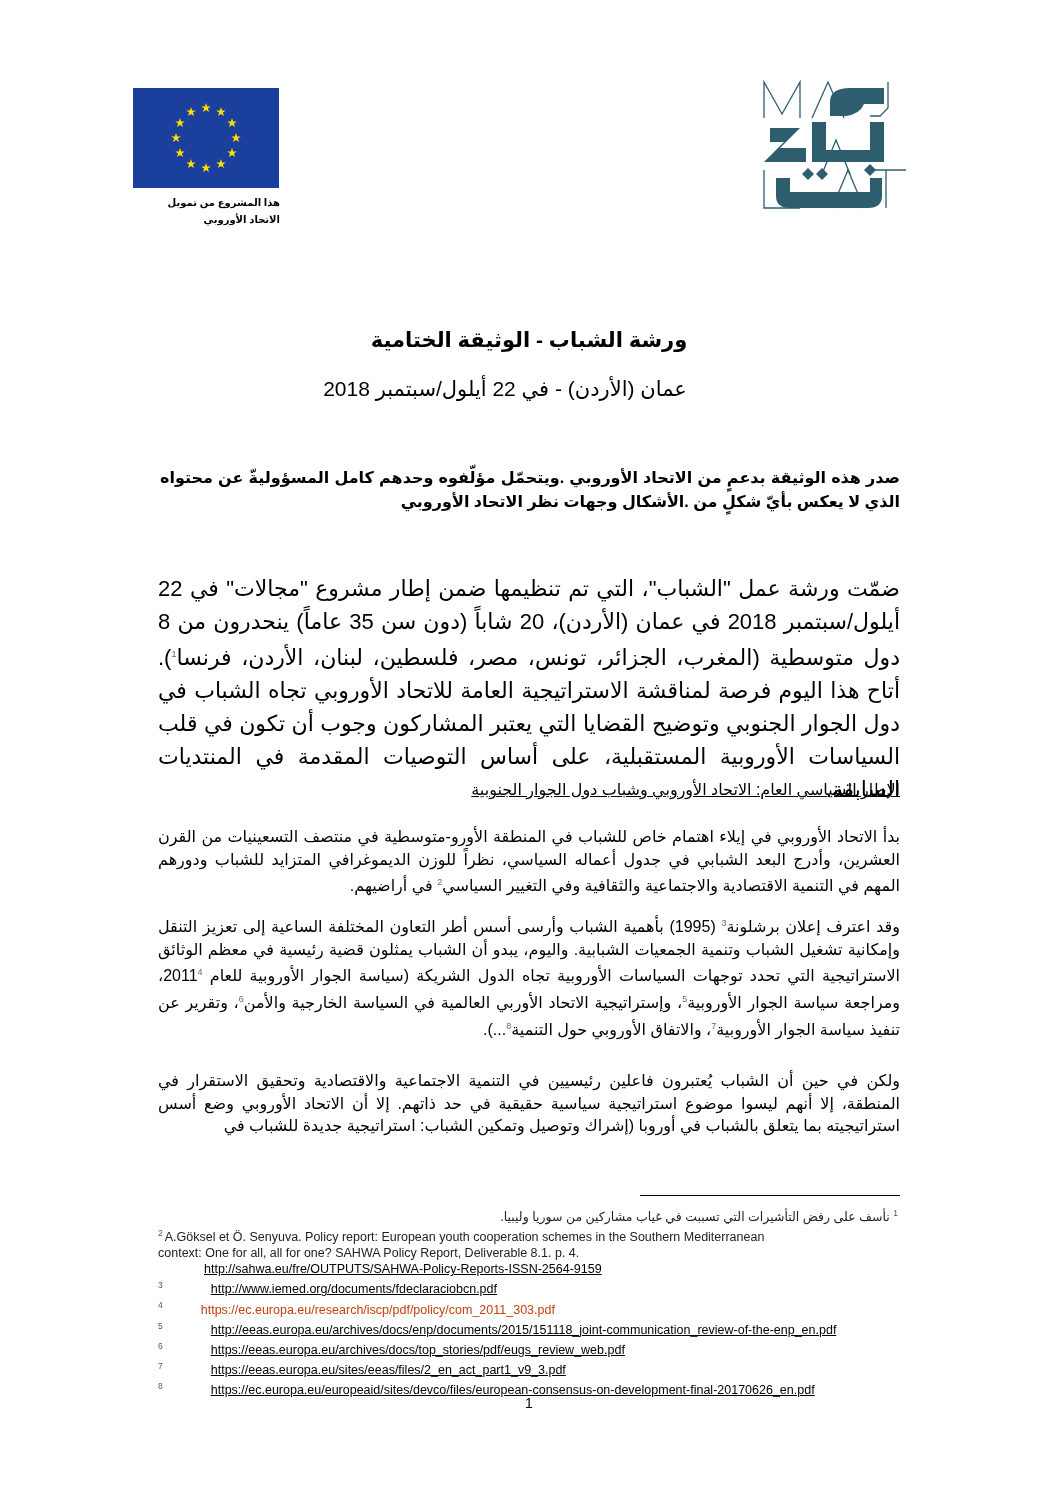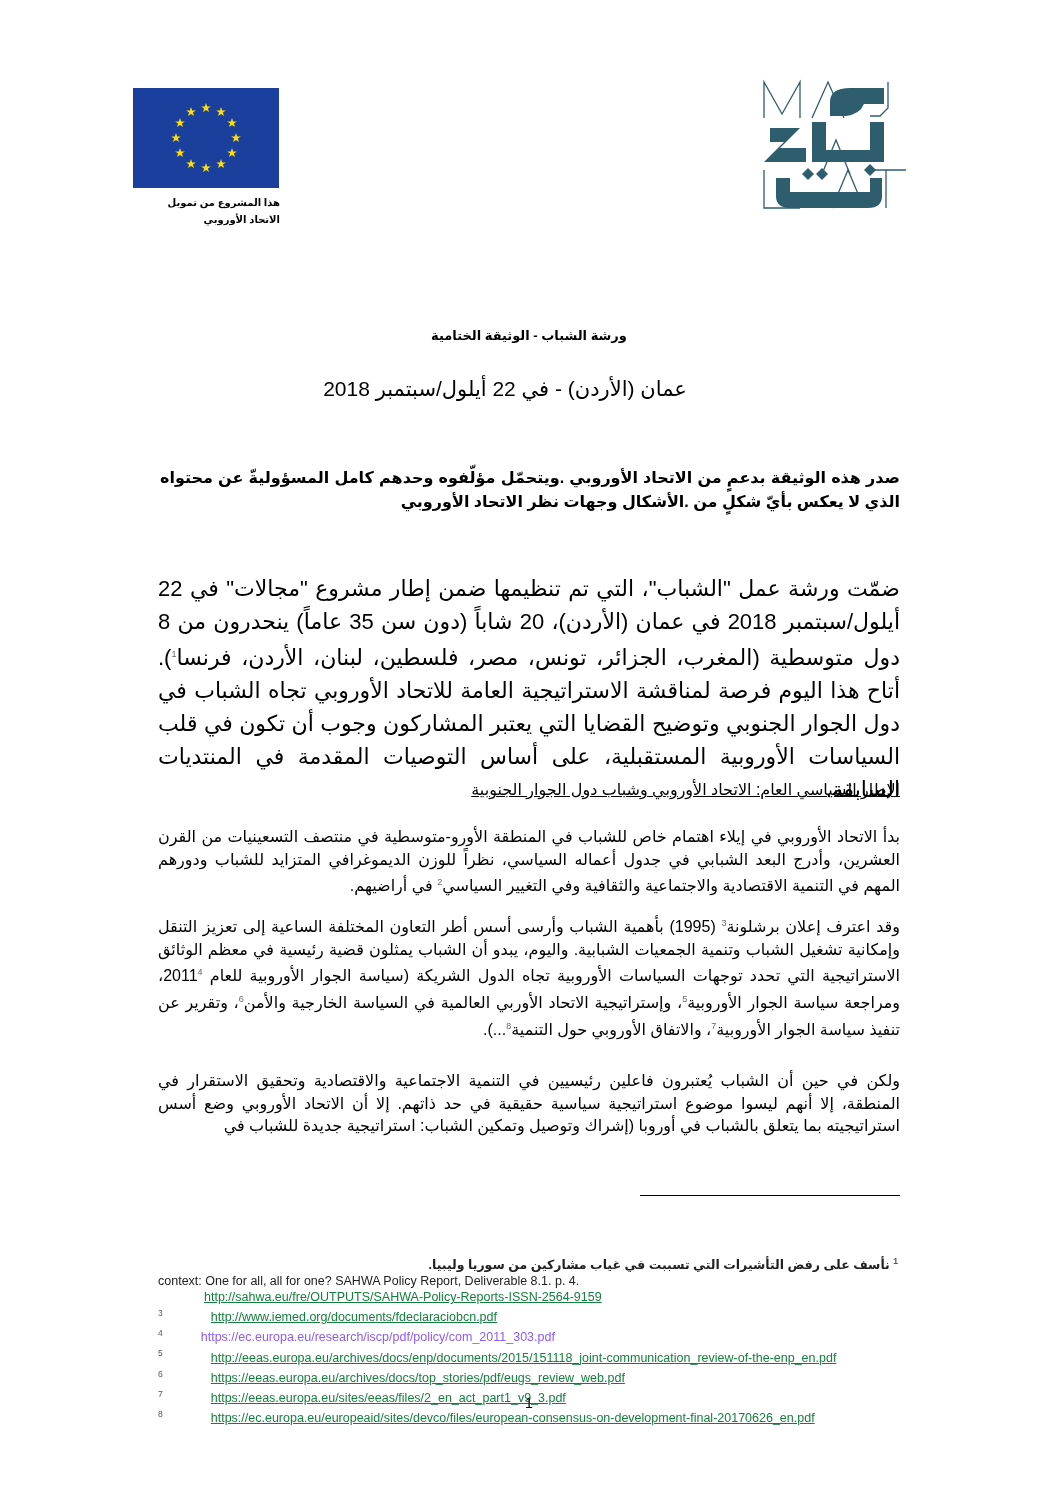--- a/index.html
+++ b/index.html
@@ -9,43 +9,43 @@
 
   
   .eu-flag { left: 133px; top: 88px; width: 146px; height: 100px; background: #1b3f9c; }
   .eu-flag svg { width: 100%; height: 100%; display: block; }
   .eu-caption { left: 150px; top: 194px; width: 130px; text-align: right; font-weight: bold; font-size: 10px; line-height: 17px; }
 
   
   .logo { left: 760px; top: 78px; width: 150px; height: 140px; }
   .logo svg { width: 100%; height: 100%; display: block; }
 
-  .title { left: 0; width: 1058px; top: 328px; text-align: center; font-weight: bold; font-size: 13px; }
+  .title { left: 0; width: 1058px; top: 328px; text-align: center; font-weight: bold; font-size: 21px; }
   .subtitle { left: 0; width: 1010px; top: 377px; text-align: center; font-size: 21px; }
 
   .disclaimer { left: 160px; width: 740px; top: 466px; text-align: justify; text-align-last: right; font-weight: bold; font-size: 16px; line-height: 24px; }
 
   .intro { left: 158px; width: 742px; top: 572px; font-size: 22px; line-height: 33px; text-align: justify; text-align-last: right; }
 
   .section-heading { left: 400px; width: 500px; top: 780px; text-align: right; font-size: 16px; text-decoration: underline; }
 
   .para { left: 158px; width: 742px; font-size: 16px; line-height: 22.5px; text-align: justify; text-align-last: right; }
   .p1 { top: 826px; }
   .p2 { top: 912px; }
   .p3 { top: 1070px; }
   sup.fn { font-size: 9px; color: #666; }
 
   .fn-rule { left: 640px; top: 1195px; width: 260px; height: 1px; background: #000; }
 
   .footnotes { left: 158px; width: 760px; top: 1205px; font-size: 12.5px; line-height: 16px; color: #222; }
-  .fn-ar { direction: rtl; text-align: right; font-weight: bold; font-size: 12.5px; padding-right: 0px; width: 742px; margin-top: 48px; }
+  .fn-ar { direction: rtl; text-align: right; font-weight: normal; font-size: 12.5px; padding-right: 0px; width: 742px; }
   .fn-line { white-space: nowrap; }
   .fn-num { font-size: 8.5px; vertical-align: super; color: #555; margin-right: 2px; }
-  a.link { color: #15803d; text-decoration: underline; padding-left: 46px; }
-  .fn-plain { color: #8b5cf6; padding-left: 36px; }
+  a.link { color: #000000; text-decoration: underline; padding-left: 46px; }
+  .fn-plain { color: #c2410c; padding-left: 36px; }
 
   .page-number { left: 0; width: 1058px; top: 1395px; text-align: center; font-size: 14px; }
 </style>
 </head>
 <body>
 
 <div class="abs eu-flag">
   <svg viewBox="0 0 146 100">
     <rect width="146" height="100" fill="#1b3f9c"></rect>
     <g fill="#ffdd00">
@@ -140,20 +140,21 @@
 <div class="abs para p1 rtl"><span>بدأ الاتحاد الأوروبي في إيلاء اهتمام خاص للشباب في المنطقة الأورو-متوسطية في منتصف التسعينيات من القرن العشرين، وأدرج البعد الشبابي في جدول أعماله السياسي، نظراً للوزن الديموغرافي المتزايد للشباب ودورهم المهم في التنمية الاقتصادية والاجتماعية والثقافية وفي التغيير السياسي</span><sup class="fn">2</sup><span> في أراضيهم.</span></div>
 
 <div class="abs para p2 rtl"><span>وقد اعترف إعلان برشلونة</span><sup class="fn">3</sup><span> (1995) بأهمية الشباب وأرسى أسس أطر التعاون المختلفة الساعية إلى تعزيز التنقل وإمكانية تشغيل الشباب وتنمية الجمعيات الشبابية. واليوم، يبدو أن الشباب يمثلون قضية رئيسية في معظم الوثائق الاستراتيجية التي تحدد توجهات السياسات الأوروبية تجاه الدول الشريكة (سياسة الجوار الأوروبية للعام 2011</span><sup class="fn">4</sup><span>، ومراجعة سياسة الجوار الأوروبية</span><sup class="fn">5</sup><span>، وإستراتيجية الاتحاد الأوربي العالمية في السياسة الخارجية والأمن</span><sup class="fn">6</sup><span>، وتقرير عن تنفيذ سياسة الجوار الأوروبية</span><sup class="fn">7</sup><span>، والاتفاق الأوروبي حول التنمية</span><sup class="fn">8</sup><span>...).</span></div>
 
 <div class="abs para p3 rtl">ولكن في حين أن الشباب يُعتبرون فاعلين رئيسيين في التنمية الاجتماعية والاقتصادية وتحقيق الاستقرار في المنطقة، إلا أنهم ليسوا موضوع استراتيجية سياسية حقيقية في حد ذاتهم. إلا أن الاتحاد الأوروبي وضع أسس استراتيجيته بما يتعلق بالشباب في أوروبا (إشراك وتوصيل وتمكين الشباب: استراتيجية جديدة للشباب في</div>
 
 <div class="abs fn-rule"></div>
 
 <div class="abs footnotes">
   <div class="fn-ar fn-line"><span class="fn-num">1</span> <span>نأسف على رفض التأشيرات التي تسببت في غياب مشاركين من سوريا وليبيا.</span></div>
+  <div class="fn-line"><span class="fn-num">2</span><span>A.Göksel et Ö. Senyuva. Policy report: European youth cooperation schemes in the Southern Mediterranean</span></div>
   <div class="fn-line">context: One for all, all for one? SAHWA Policy Report, Deliverable 8.1. p. 4.</div>
   <div class="fn-line"><a class="link">http://sahwa.eu/fre/OUTPUTS/SAHWA-Policy-Reports-ISSN-2564-9159</a></div>
   <div class="fn-line"><span class="fn-num">3</span><a class="link">http://www.iemed.org/documents/fdeclaraciobcn.pdf</a></div>
   <div class="fn-line"><span class="fn-num">4</span><span class="fn-plain">https://ec.europa.eu/research/iscp/pdf/policy/com_2011_303.pdf</span></div>
   <div class="fn-line"><span class="fn-num">5</span><a class="link">http://eeas.europa.eu/archives/docs/enp/documents/2015/151118_joint-communication_review-of-the-enp_en.pdf</a></div>
   <div class="fn-line"><span class="fn-num">6</span><a class="link">https://eeas.europa.eu/archives/docs/top_stories/pdf/eugs_review_web.pdf</a></div>
   <div class="fn-line"><span class="fn-num">7</span><a class="link">https://eeas.europa.eu/sites/eeas/files/2_en_act_part1_v9_3.pdf</a></div>
   <div class="fn-line"><span class="fn-num">8</span><a class="link">https://ec.europa.eu/europeaid/sites/devco/files/european-consensus-on-development-final-20170626_en.pdf</a></div>
 </div>
 

